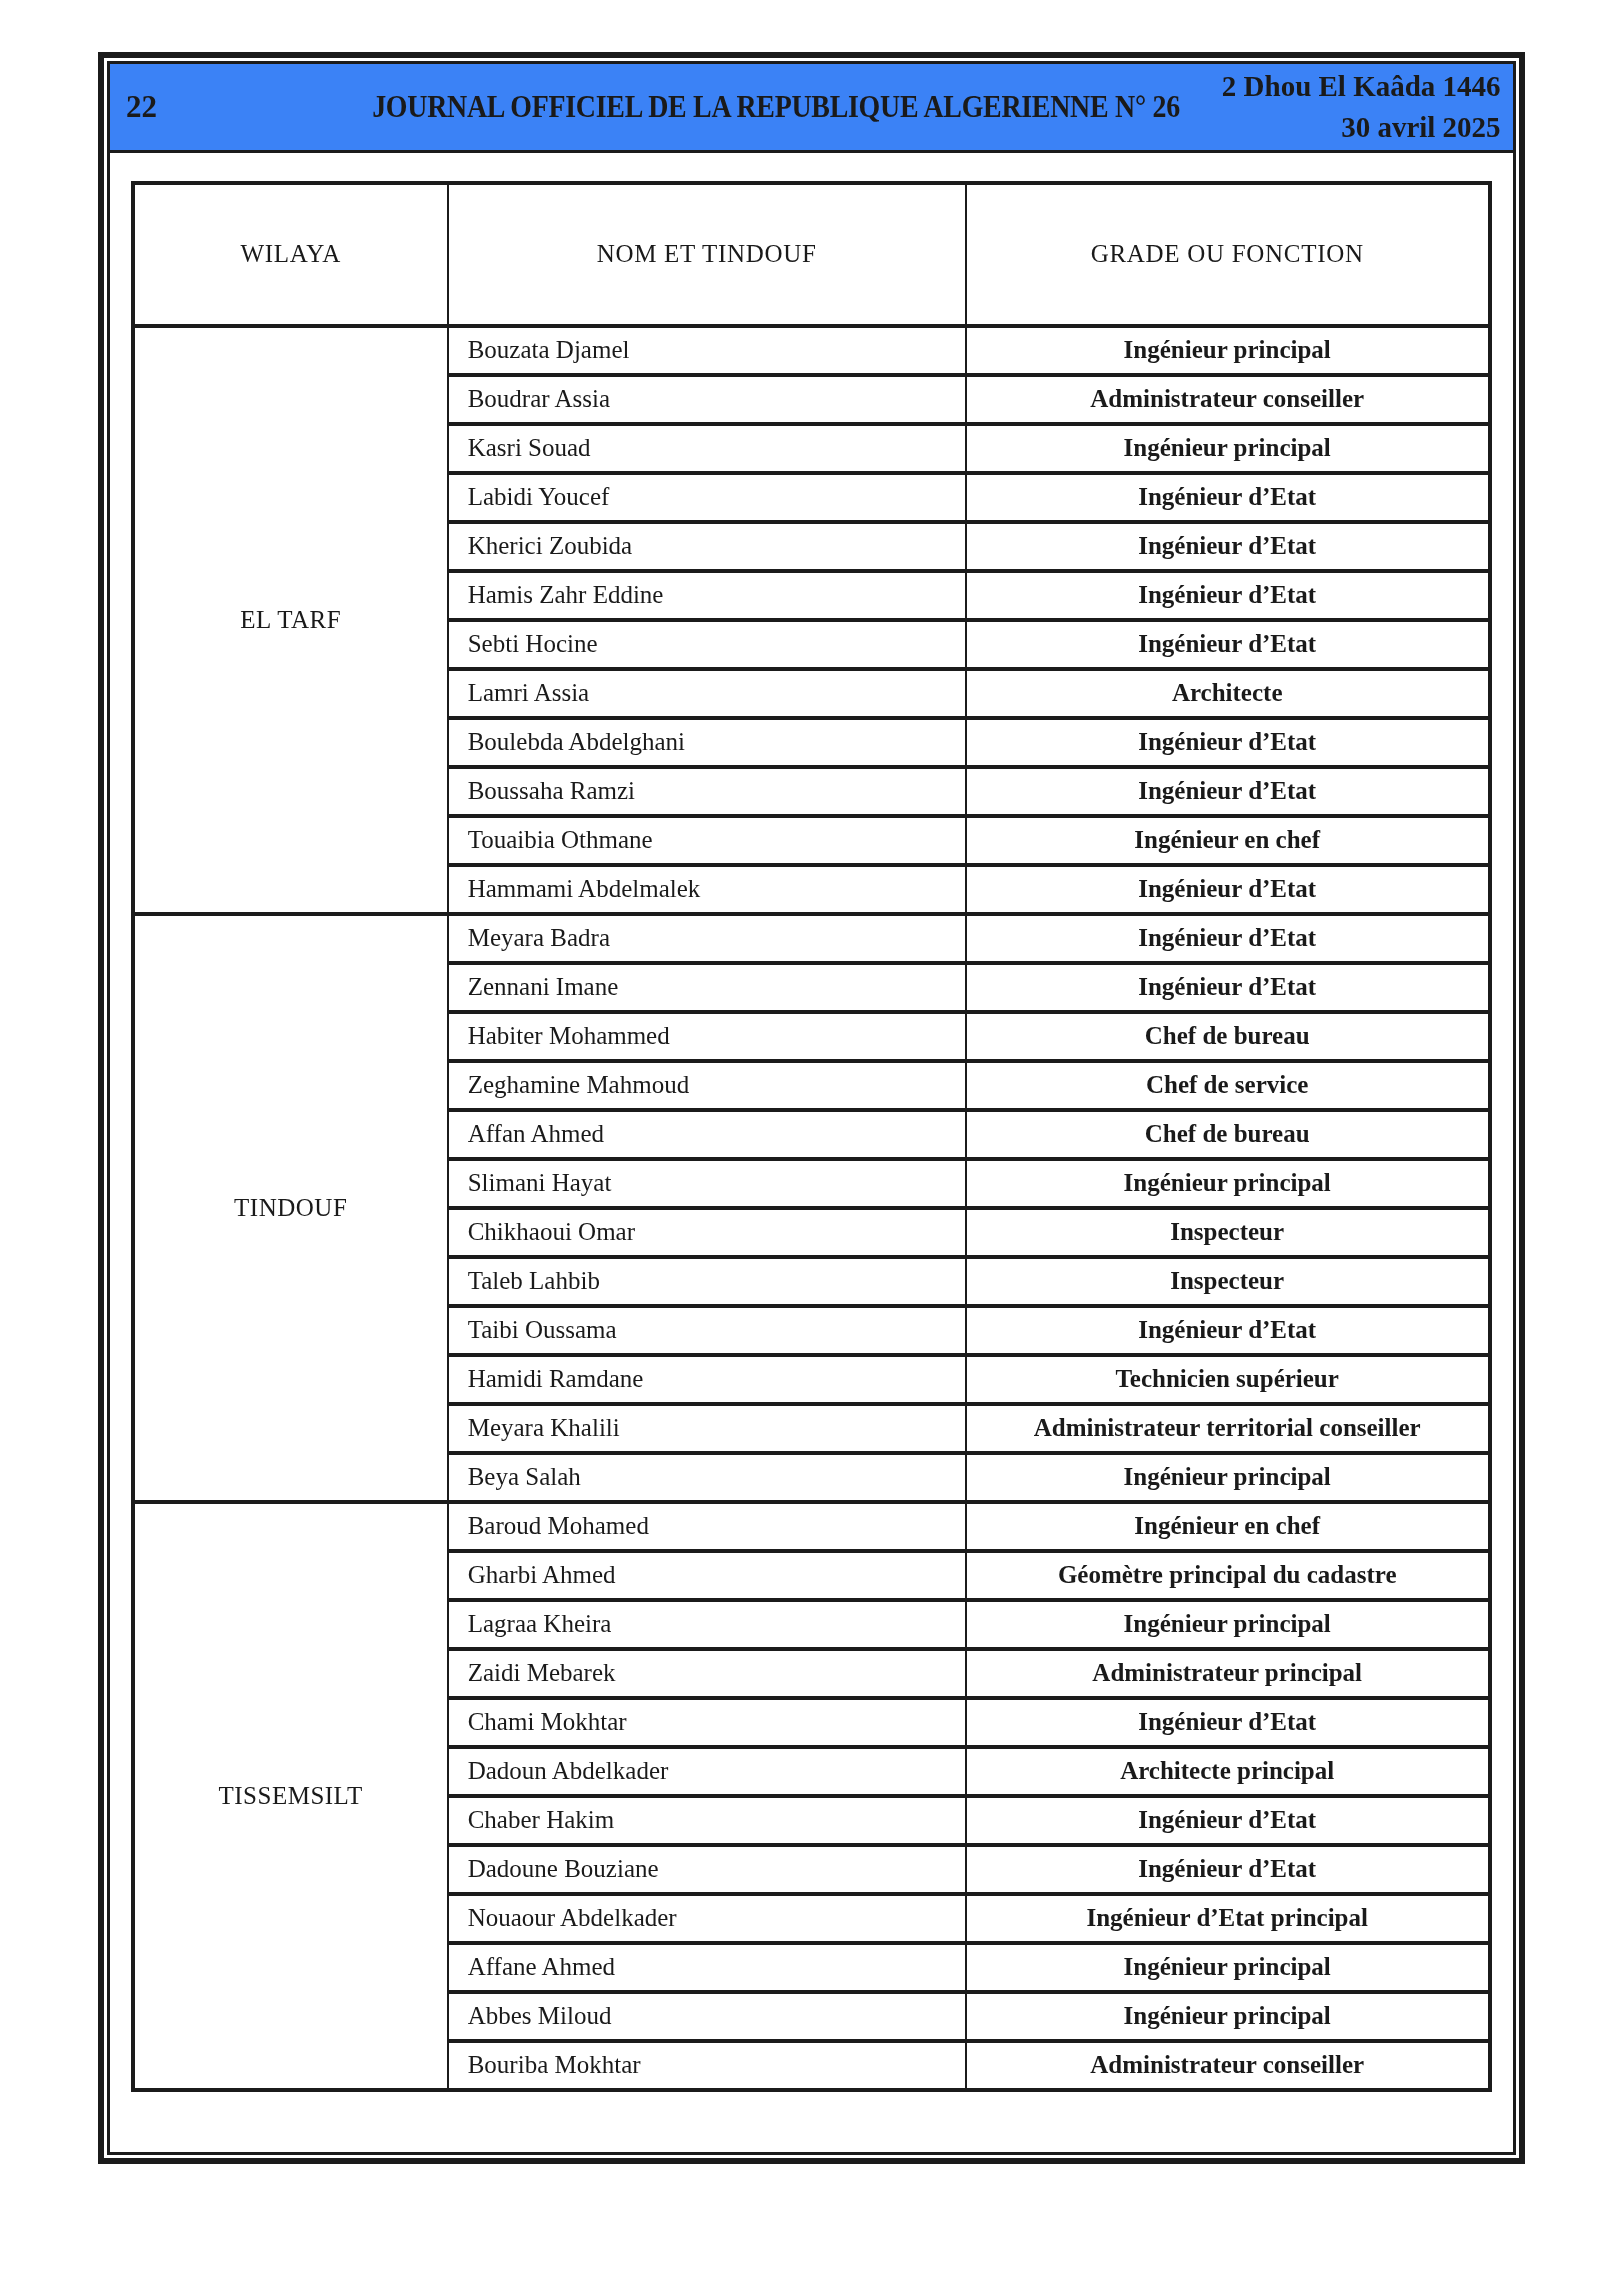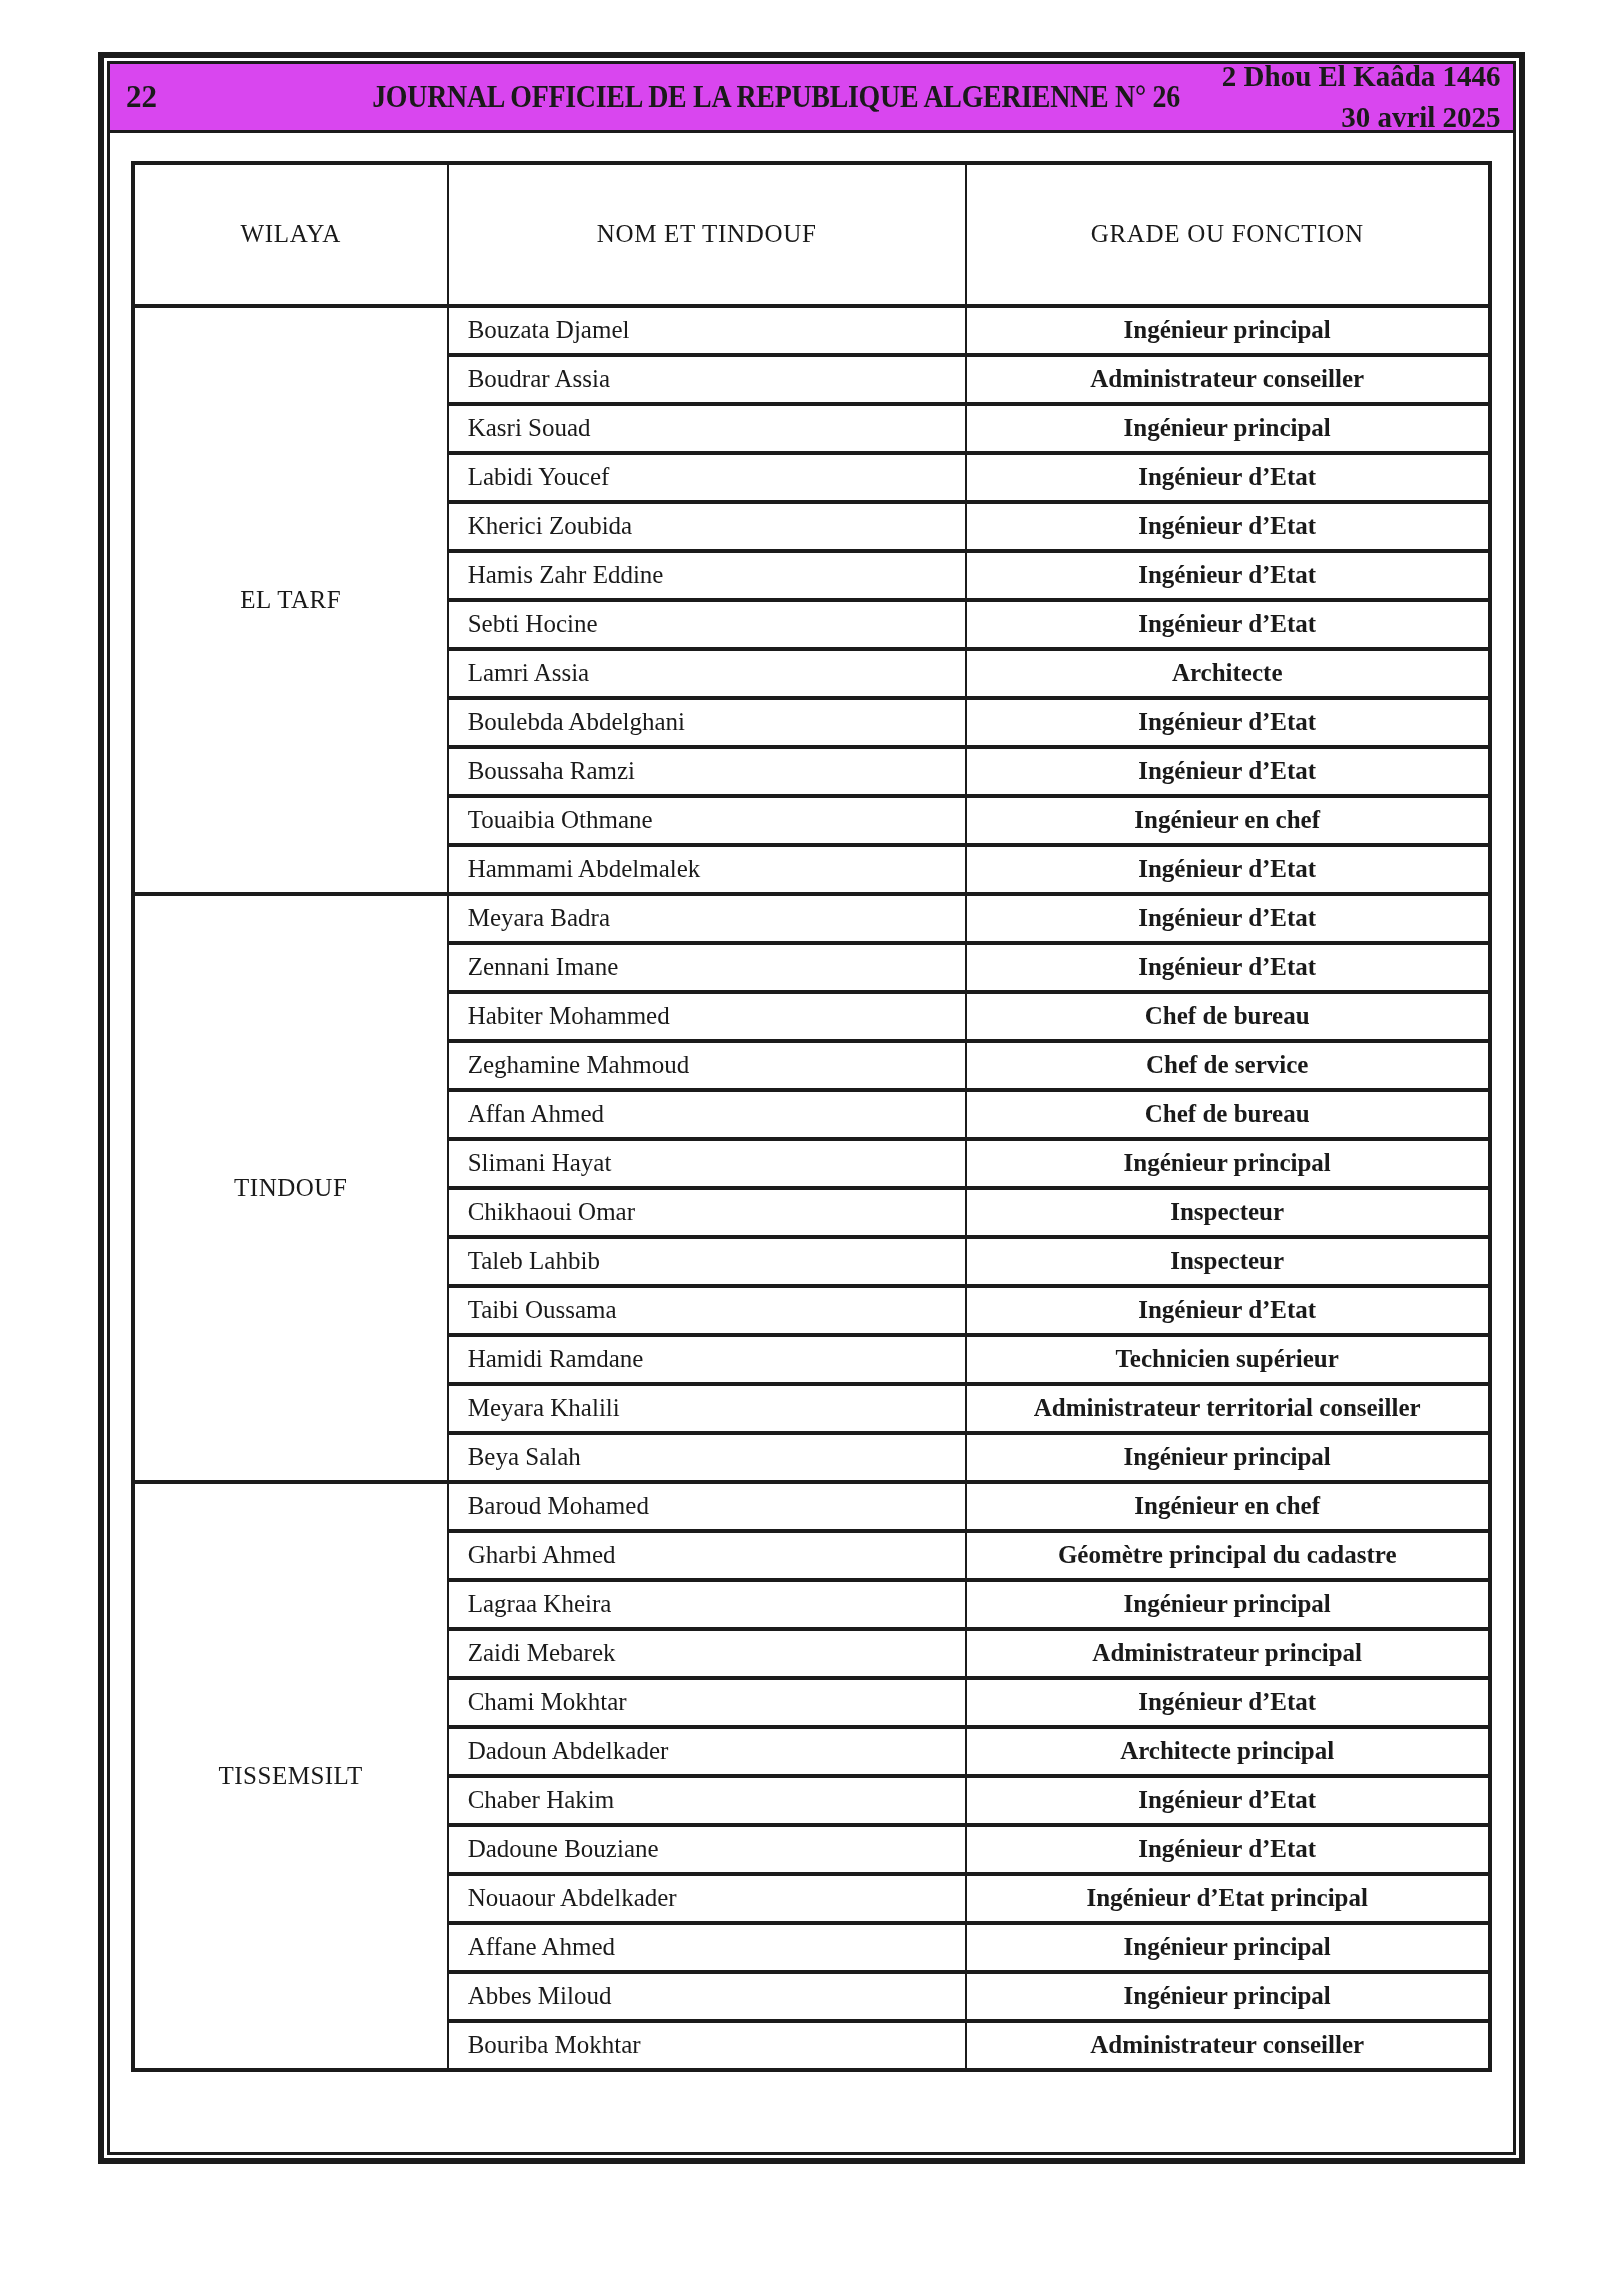--- a/index.html
+++ b/index.html
@@ -15,22 +15,22 @@
     position:absolute; left:98px; top:52px;
     width:1427px; height:2112px;
     border:6.3px solid #1b1b1b;
   }
   .page-frame-inner {
     position:absolute; inset:2.7px;
     border:3.6px solid #1b1b1b;
   }
   .header-band {
     position:relative;
-    height:69px;
-    background:#d946ef;
+    height:89px;
+    background:#3b82f6;
     border-bottom:3.6px solid #1b1b1b;
   }
   .page-number {
     position:absolute; left:16.3px; top:50%;
     transform:translateY(-50%);
     font-size:31px; font-weight:bold;
   }
   .journal-title {
     position:absolute; left:47.5%; top:50%;
     transform:translate(-50%,-50%) scaleX(0.9);

